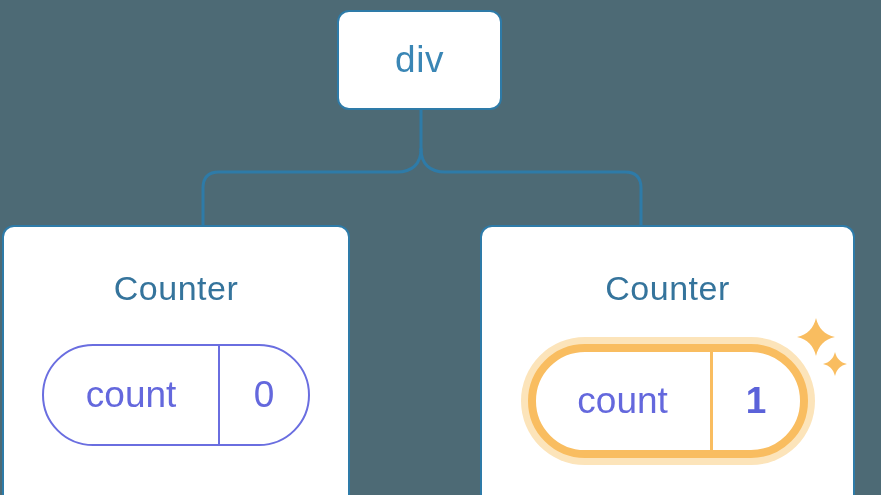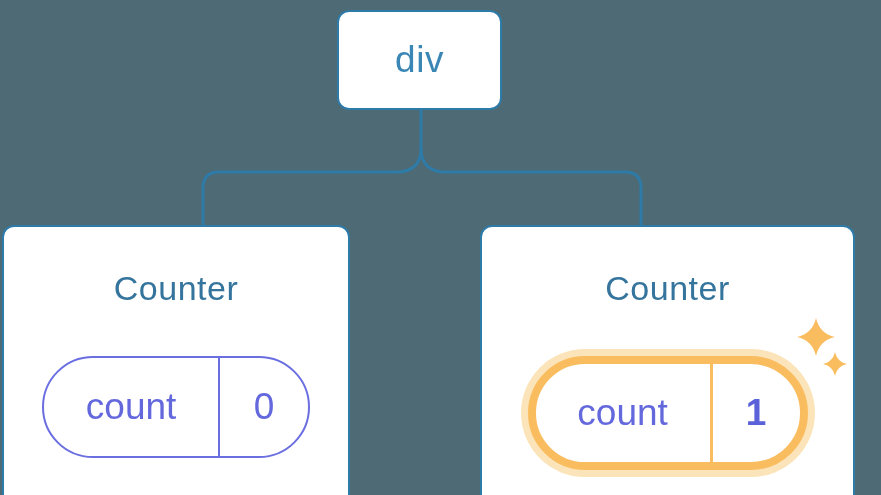--- a/index.html
+++ b/index.html
@@ -30,21 +30,21 @@
   }
   .card-left{left:2px;width:348px;}
   .card-right{left:480px;width:375px;}
 
   .card-title{
     margin-top:42px;font-size:34px;font-weight:500;
     color:var(--title-blue,#35749c);letter-spacing:.5px;
   }
 
   .pill{
-    width:264px;height:98px;margin-top:48px;border-radius:60px;
+    width:264px;height:98px;margin-top:36px;border-radius:60px;
     display:flex;align-items:stretch;box-sizing:content-box;background:#fff;
   }
   .pill-plain{border:2px solid var(--purple-border,#6a6ee0);}
   .pill-highlight{
     border:8px solid var(--orange,#f9bd60);
     box-shadow:0 0 0 7px var(--orange-halo,#fce4ba);
   }
   .pill-key{
     flex:0 0 66%;display:flex;align-items:center;justify-content:center;
     border-right:2px solid var(--purple-border,#6a6ee0);

